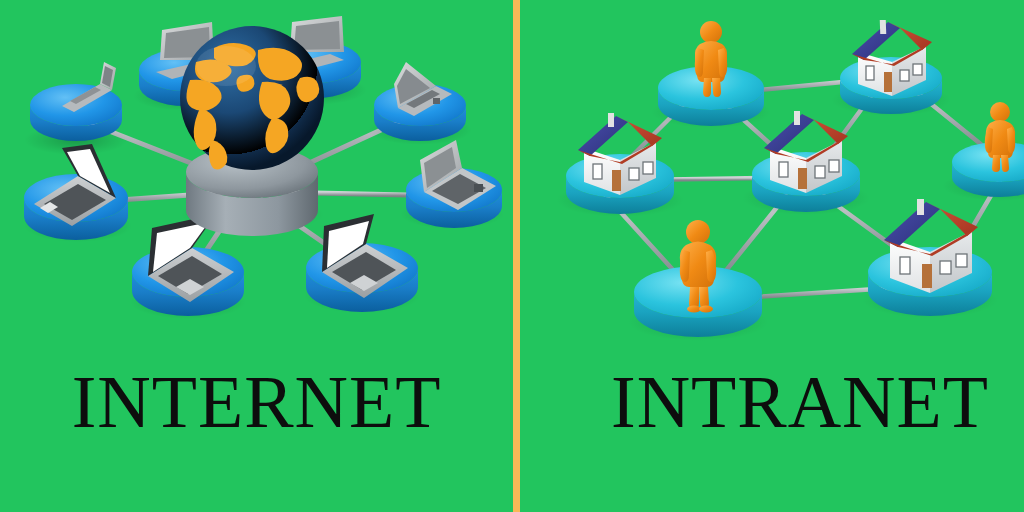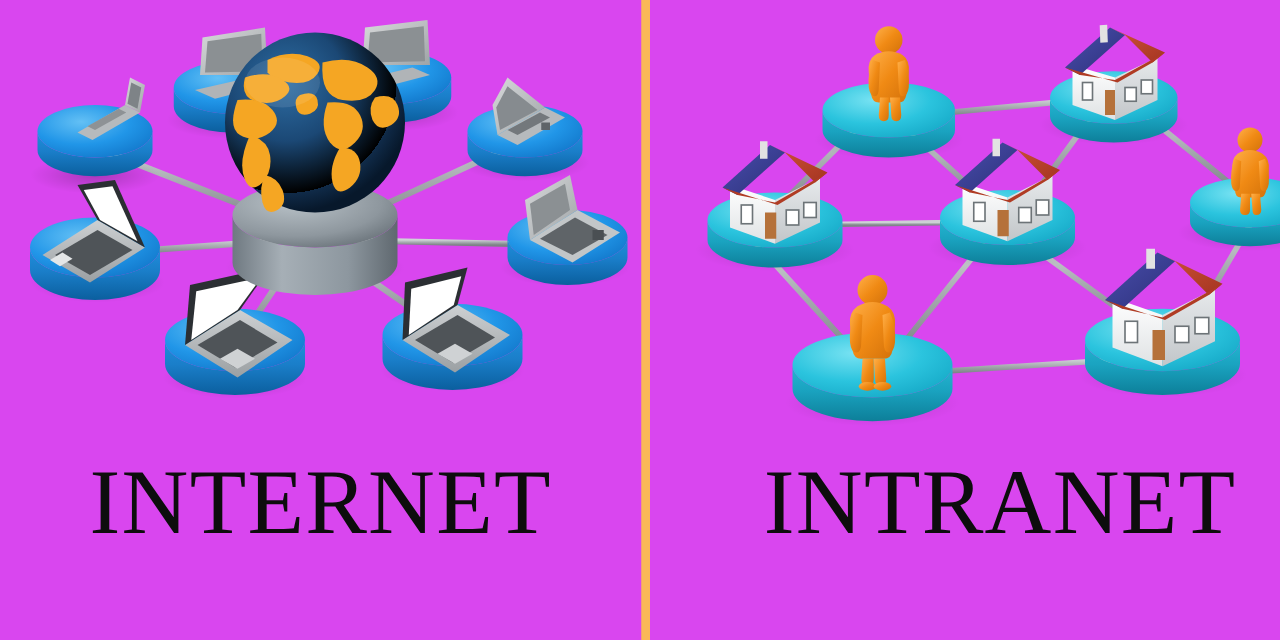--- a/index.html
+++ b/index.html
@@ -3,21 +3,21 @@
 <meta charset="utf-8">
 <title>Internet vs Intranet</title>
 <style>
   html,body{margin:0;padding:0;}
   body{
     width:1024px;height:512px;
     background:#ffffff;
     font-family:"Liberation Serif", "DejaVu Serif", serif;
     overflow:hidden;
   }
-  #stage{position:relative;width:1024px;height:512px;background:#d946ef;overflow:hidden;}
+  #stage{position:relative;width:1024px;height:512px;background:#22c55e;overflow:hidden;}
 
   
   .divider{
     position:absolute;top:0;left:513px;width:7px;height:512px;
     background:#FBB košice;
   }
   .divider{background:#FAB857;}
 
   
   .panel{position:absolute;top:0;height:512px;}

